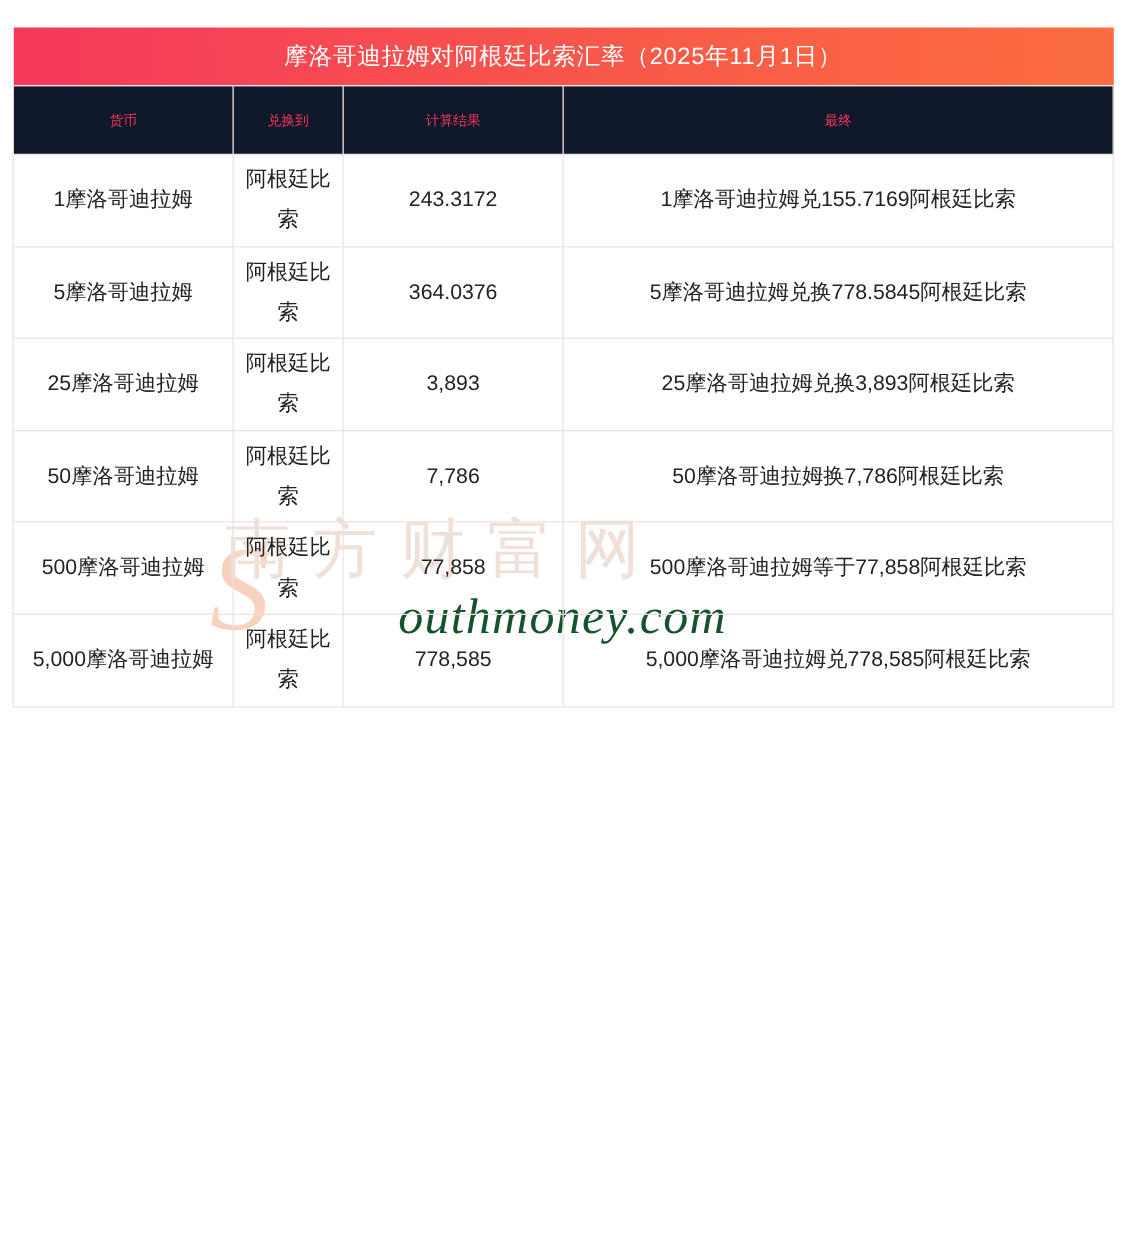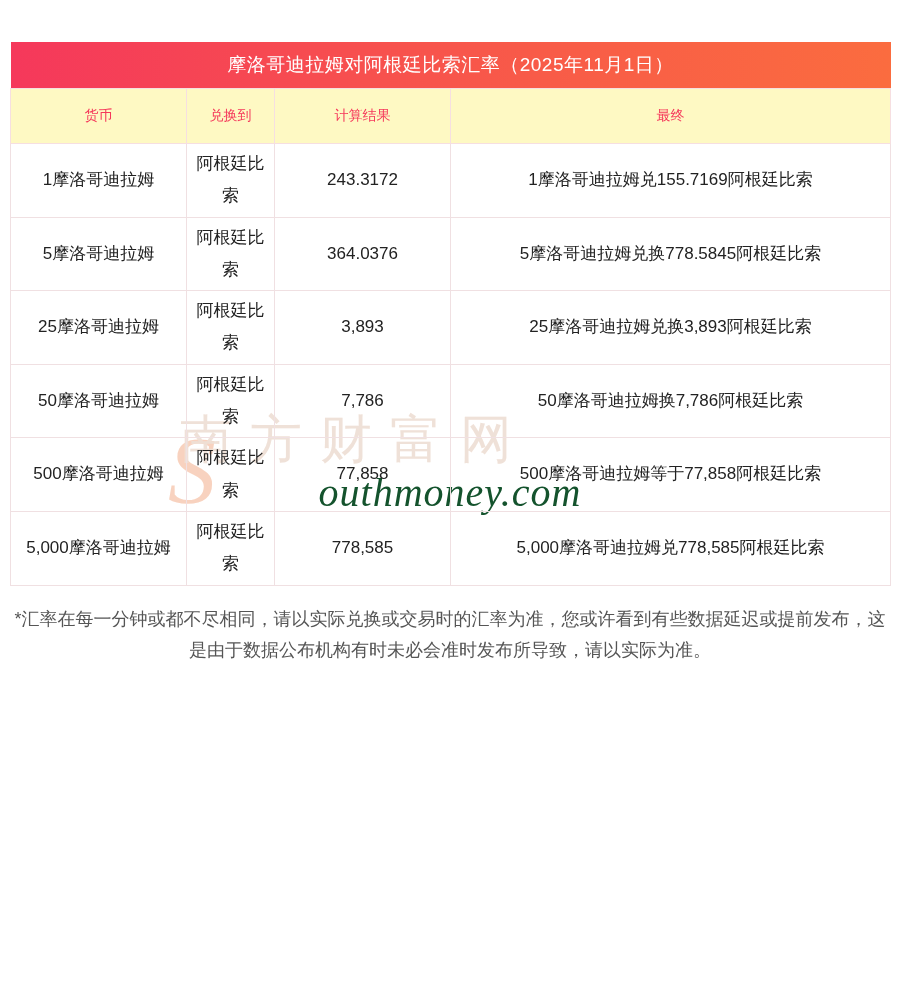--- a/index.html
+++ b/index.html
@@ -20,41 +20,40 @@
     box-sizing: border-box;
     padding: 22px 10px 0 10px;
     position: relative;
   }
   .rate-table {
     width: 880px;
     border-collapse: collapse;
     table-layout: fixed;
     position: relative;
     z-index: 2;
-    margin-top: 20px;
   }
   .rate-table th, .rate-table td {
     border: 1px solid #f0e0e2;
     padding: 0;
     text-align: center;
     vertical-align: middle;
   }
   .title-row th {
     background: linear-gradient(90deg, #f5385b 0%, #f85b48 60%, #fb6c3f 100%);
     color: #ffffff;
     font-size: 19px;
     font-weight: normal;
     height: 46px;
     border: none;
     letter-spacing: 0.5px;
   }
   .head-row th {
-    background: #fef9c3;
+    background: #0f172a;
     color: #f5385b;
-    font-size: 14px;
+    font-size: 11px;
     font-weight: normal;
     height: 54px;
     border-color: #f6dfe1;
   }
   .rate-table td {
     font-size: 17px;
     color: #222;
     height: 62px;
     line-height: 1.45;
     background: transparent;
@@ -232,15 +231,14 @@
         <td>
             <span class="cell-inner">778,585</span>
           </td>
         <td>
             <span class="cell-inner">5,000摩洛哥迪拉姆兑778,585阿根廷比索</span>
           </td>
       </tr>
     </tbody>
   </table>
 
-  <div class="note">*汇率在每一分钟或都不尽相同，请以实际兑换或交易时的汇率为准，您或许看到有些数据延迟或提前发布，这是由于数据公布机构有时未必会准时发布所导致，请以实际为准。</div>
 
 </div>
 
 </body></html>

